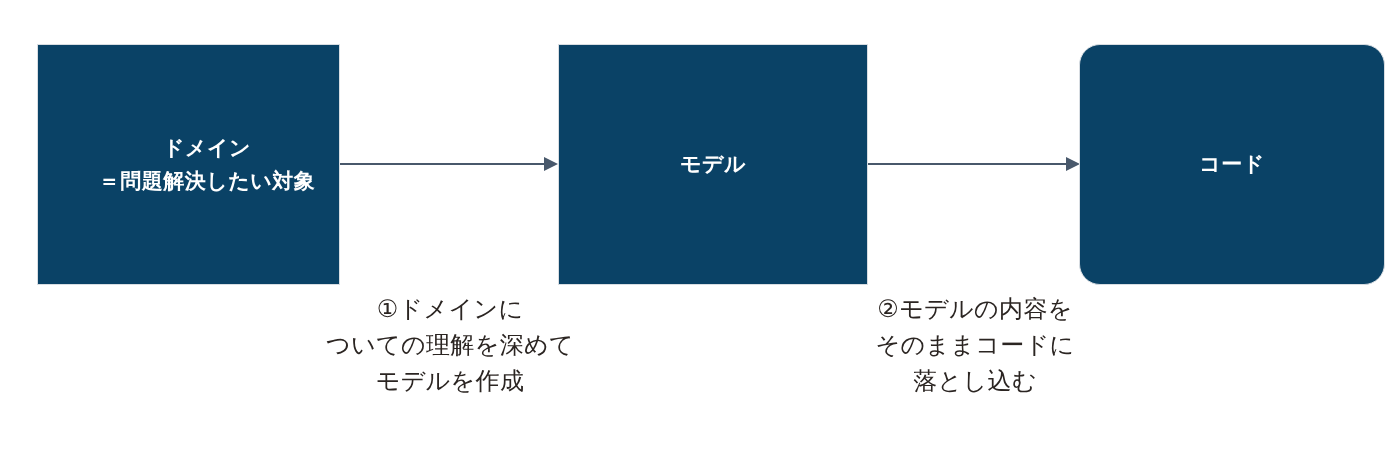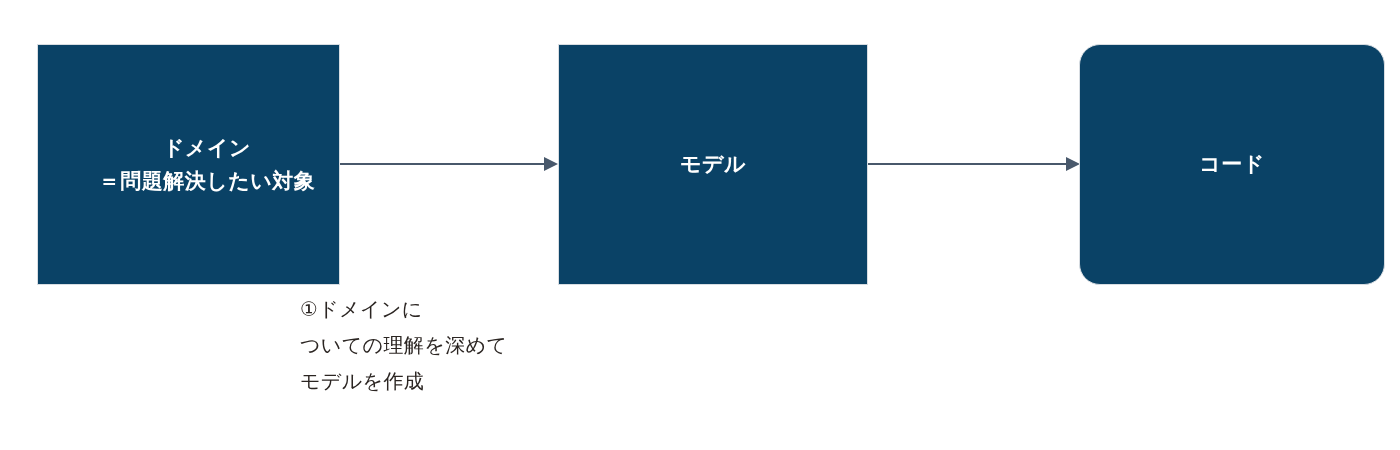--- a/index.html
+++ b/index.html
@@ -52,23 +52,23 @@
     top: 155px;
   }
   .arrow svg { display: block; overflow: visible; }
 
   #arrow-domain-model { left: 340px; width: 218px; }
   #arrow-model-code   { left: 868px; width: 212px; }
 
   
   .caption {
     position: absolute;
-    text-align: left;
+    text-align: center;
     color: #2b2522;
-    font-size: 20px;
+    font-size: 24px;
     line-height: 36px;
     letter-spacing: 0.4px;
     white-space: pre-line;
   }
   #caption-one { left: 300px; top: 291px; width: 300px; }
   #caption-two { left: 825px; top: 291px; width: 300px; }
 </style>
 </head>
 <body>
 
@@ -98,14 +98,17 @@
   </div>
 
   <div class="node-box" id="box-code">
     <div class="node-label">コード</div>
   </div>
 
   <div class="caption" id="caption-one">①ドメインに
 ついての理解を深めて
 モデルを作成</div>
 
+  <div class="caption" id="caption-two">②モデルの内容を
+そのままコードに
+落とし込む</div>
 
 </div>
 
 </body></html>

